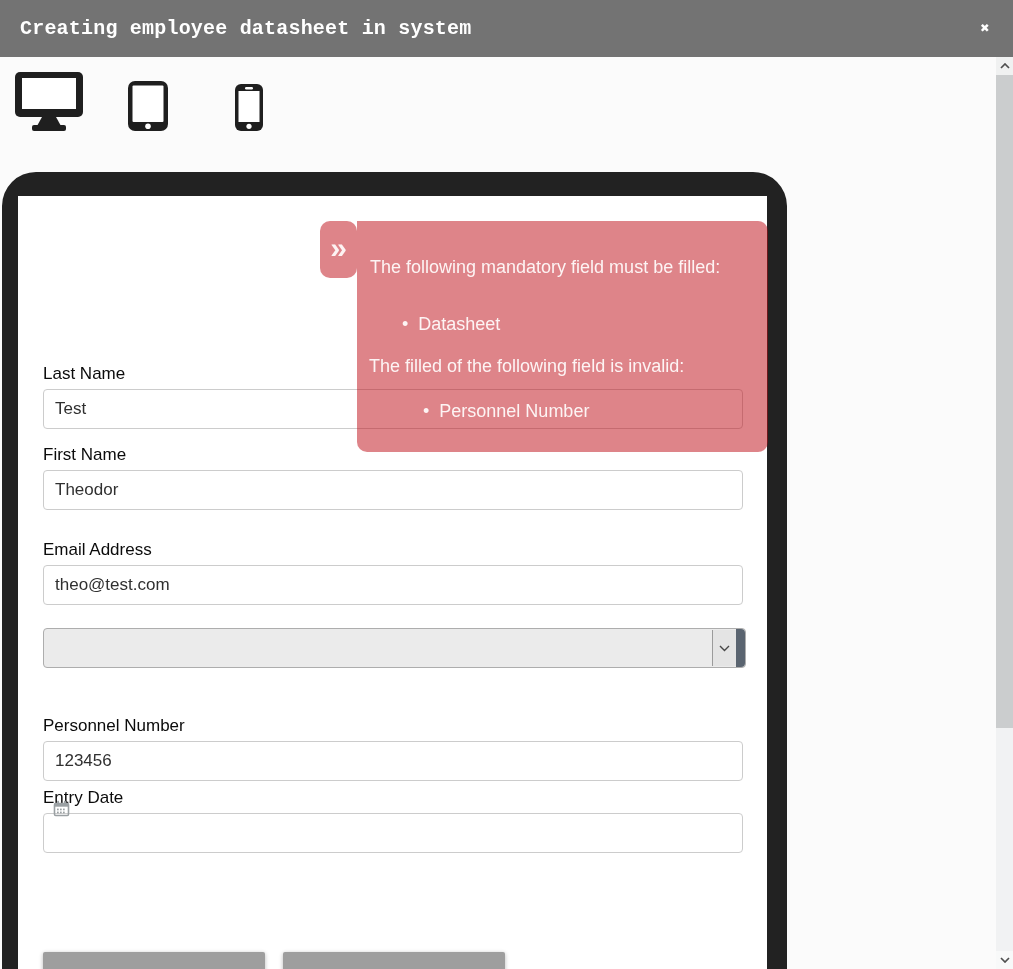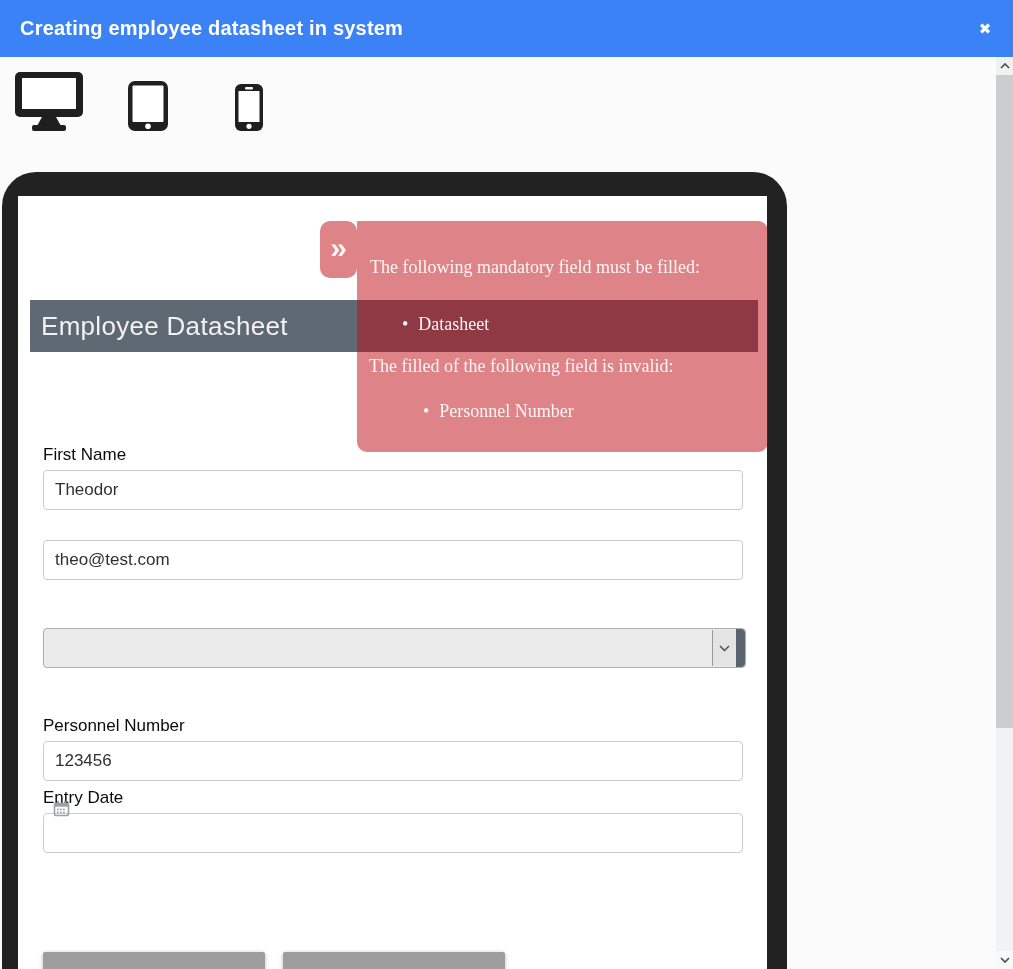--- a/index.html
+++ b/index.html
@@ -1,22 +1,22 @@
 <!DOCTYPE html>
 <html><head>
 <meta charset="utf-8">
 <style>
   * { margin:0; padding:0; box-sizing:border-box; }
   html,body { width:1013px; height:969px; }
   body { font-family:"Liberation Sans","DejaVu Sans",sans-serif; background:#fbfbfb; }
   #stage { position:relative; width:1013px; height:969px; overflow:hidden; background:#fbfbfb; }
 
   
-  .titlebar { position:absolute; left:0; top:0; width:1013px; height:57px; background:#3b82f6;
-              display:flex; align-items:center; z-index:40; }
+  .titlebar { position:absolute; left:0; top:0; width:1013px; height:57px; background:#737373;
+              display:flex; align-items:center; z-index:40;font-family:Liberation Mono, monospace; }
   .titlebar .title { color:#ffffff; font-size:20px; font-weight:700; padding-left:20px; letter-spacing:.2px; }
   .close-btn { position:absolute; right:13px; top:0; height:57px; width:30px; display:flex;
                align-items:center; justify-content:center; color:#ffffff; font-size:15px;
                font-weight:700; cursor:pointer; }
 
   
   .scrollbar { position:absolute; right:0; top:57px; width:17px; height:912px; background:#f1f2f3; z-index:35; }
   .sb-btn { position:absolute; left:0; width:17px; height:18px; background:#f0f1f1;
             display:flex; align-items:center; justify-content:center; cursor:pointer; }
   .sb-up { top:0; } .sb-down { bottom:0; background:#f8f9f9; }
@@ -63,21 +63,21 @@
                 border:none; border-radius:2px; box-shadow:0 1px 4px rgba(0,0,0,.28); cursor:pointer; }
   .btn-a { left:25px; } .btn-b { left:265px; }
 
   
   .val-tab { position:absolute; left:320px; top:221px; width:37px; height:57px;
              background:rgba(190,10,20,0.5); border-radius:10px; z-index:5; cursor:pointer;
              display:flex; align-items:center; justify-content:center; }
   .val-tab .chev { color:#fdf3f3; font-size:30px; font-weight:700; line-height:1; margin-top:-4px; }
   .val-panel { position:absolute; left:357px; top:221px; width:411px; height:231px;
                background:rgba(190,10,20,0.5); border-radius:0 10px 10px 10px; z-index:5;
-               color:#fdf4f4; font-size:18px;font-family:Liberation Serif, serif; }
+               color:#fdf4f4; font-size:18px; }
   .val-msg1 { position:absolute; left:13px; top:36px; }
   .val-item1 { position:absolute; left:0; top:79px; width:100%; height:52px; line-height:49px; padding-left:45px; }
   .val-msg2 { position:absolute; left:12px; top:135px; }
   .val-item2 { position:absolute; left:0; top:171px; width:100%; height:38px; line-height:38px; padding-left:66px; }
   .bullet { display:inline-block; margin-right:10px; font-size:18px; }
 </style>
 </head>
 <body>
 
 <div id="stage">
@@ -104,29 +104,33 @@
         <rect x="3.5" y="7" width="21" height="31" fill="#ffffff"></rect>
         <rect x="10" y="3" width="8" height="2.4" rx="1.2" fill="#ffffff"></rect>
         <circle cx="14" cy="42.3" r="2.6" fill="#ffffff"></circle>
       </svg>
     </div>
   </div>
 
   <div class="tablet-frame">
     <div class="screen">
 
-      <div class="form-header">Employee Datasheet</div>
-
+
+      <div class="field f0">
+        <label>Last Name</label>
+        <input type="text" value="Test" style="">
+      </div>
 
       <div class="field f1">
         <label>First Name</label>
         <input type="text" value="Theodor" style="">
       </div>
 
       <div class="field f2">
+        <label>Email Address</label>
         <input type="text" value="theo@test.com" style="">
       </div>
 
       <div class="field f3">
         <div class="select-box">
           <span class="select-arrow-btn">
             <svg width="11" height="7" viewBox="0 0 11 7">
               <polyline points="1,1 5.5,5.5 10,1" fill="none" stroke="#474747" stroke-width="1.4"></polyline>
             </svg>
           </span>

